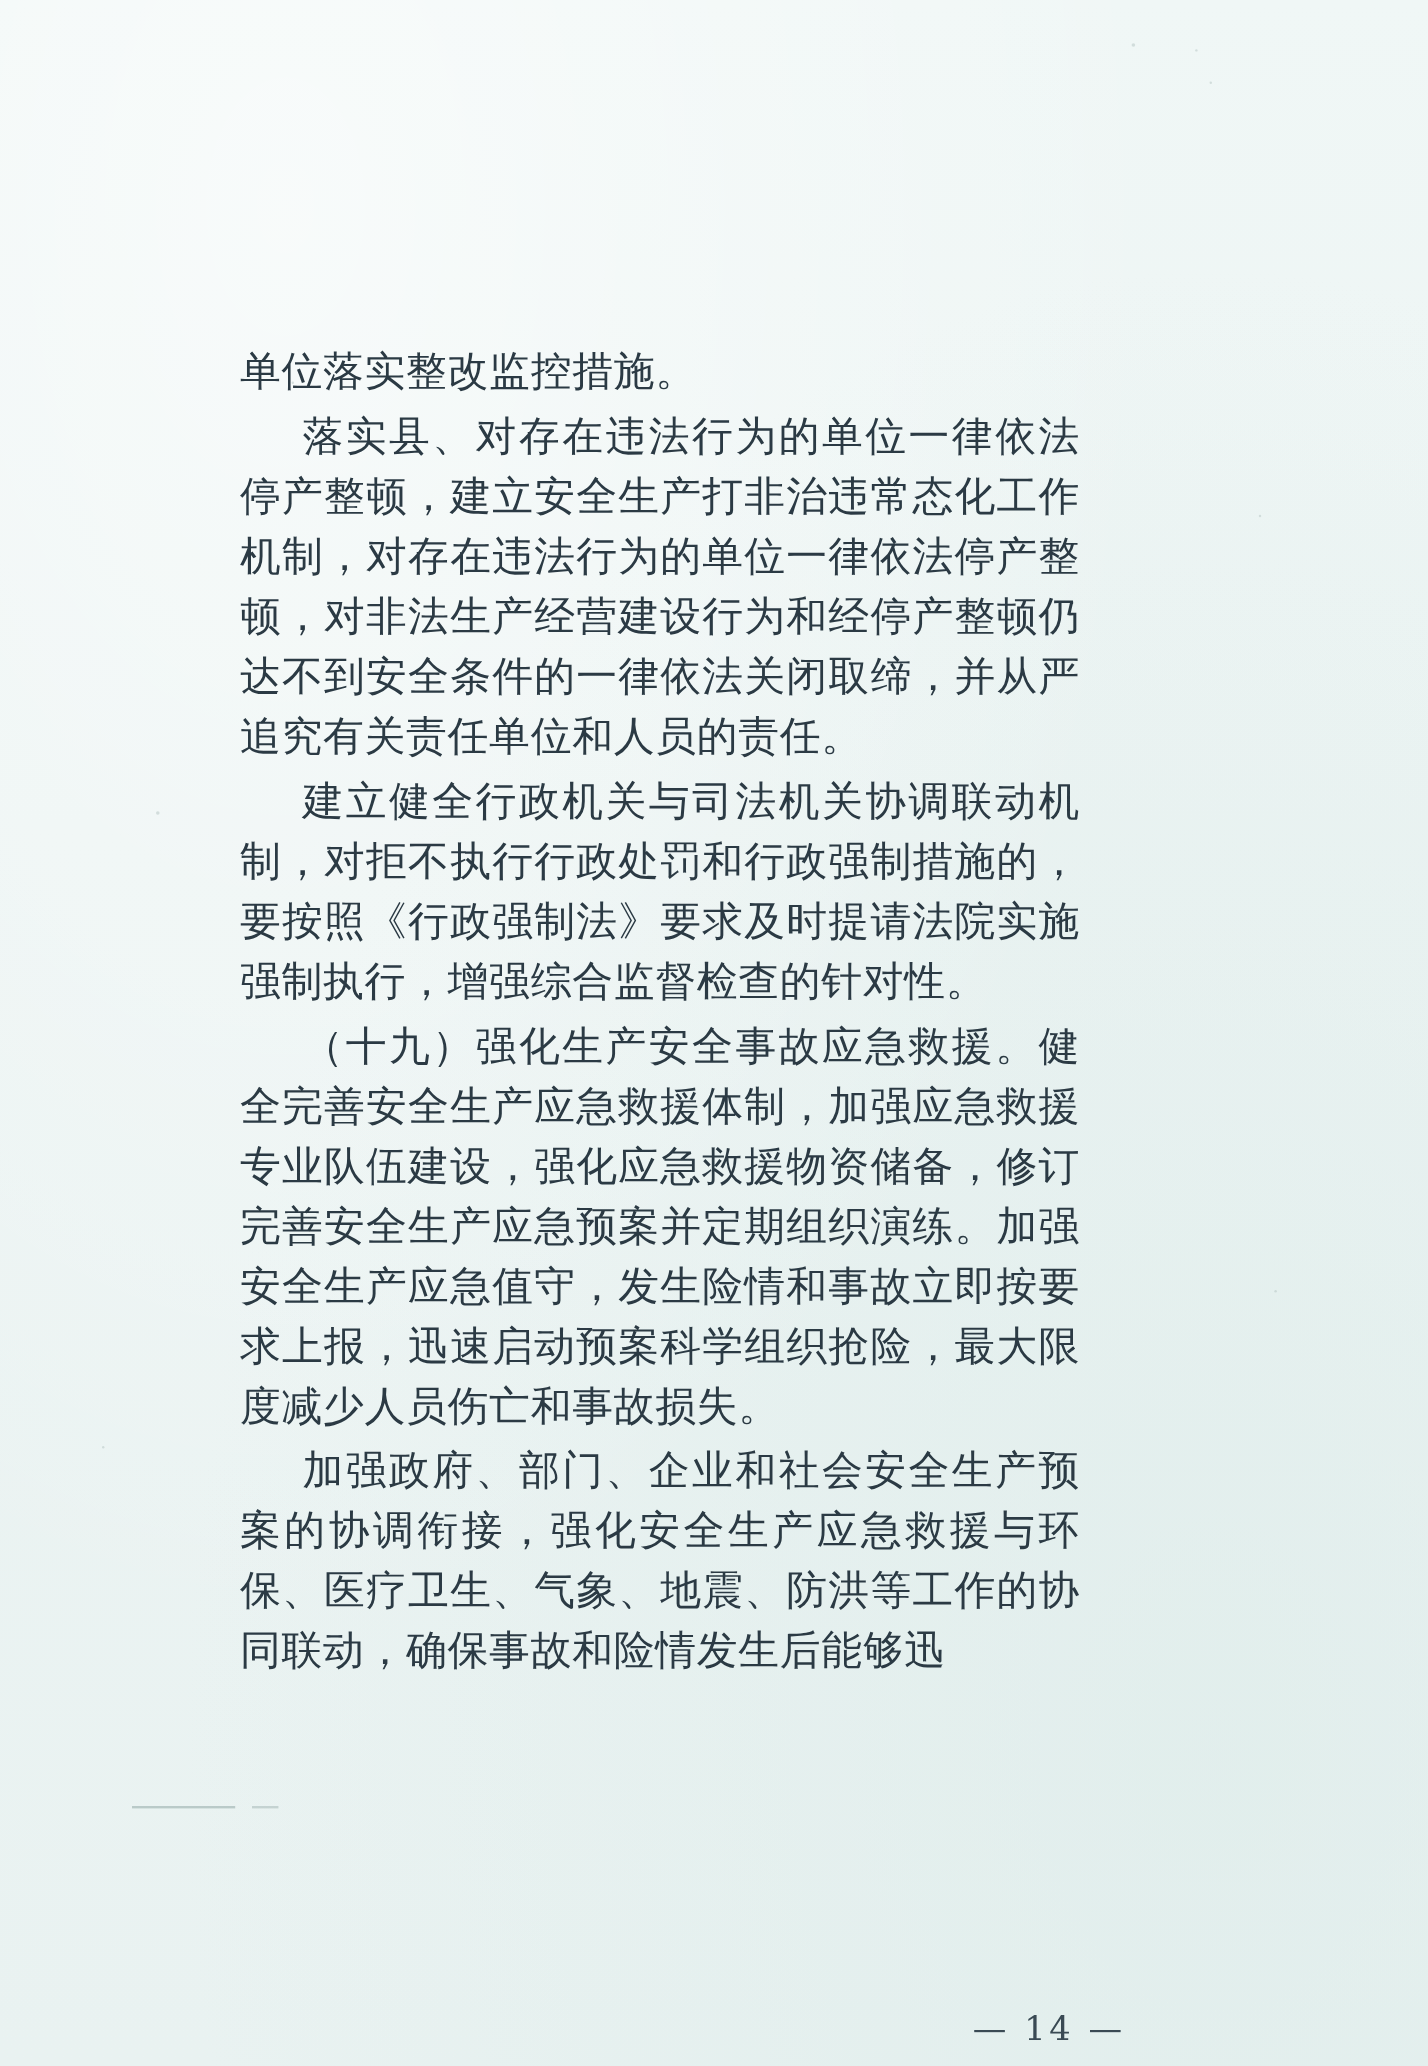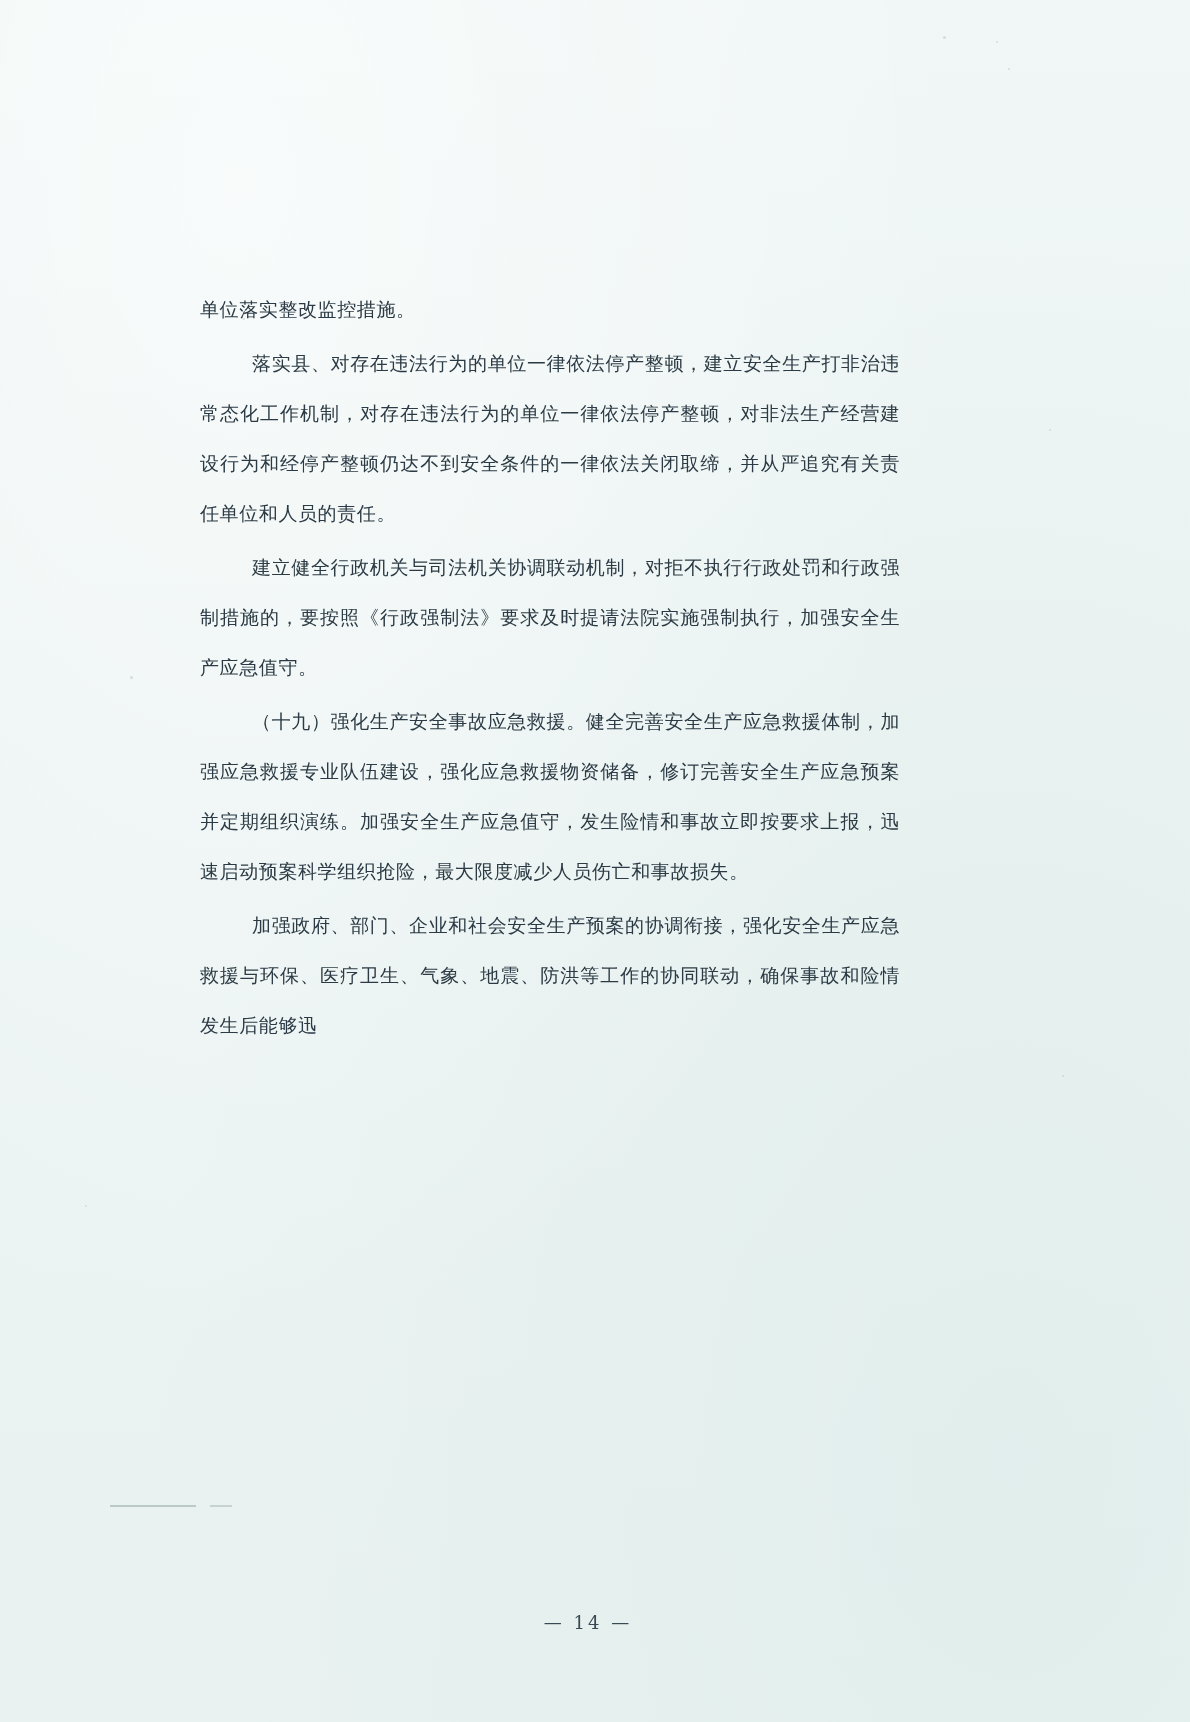--- a/index.html
+++ b/index.html
@@ -30,40 +30,40 @@
     opacity: 0.55;
   }
   .doc-body {
     position: absolute;
     left: 200px;
     top: 286px;
     width: 700px;
   }
   p.para {
     margin: 0 0 4px 0;
-    font-size: 19px;
+    font-size: 34px;
     line-height: 50px;
     color: #2b3a44;
     text-align: justify;
     text-justify: inter-ideograph;
     letter-spacing: 0.6px;
-    font-family: Liberation Mono, monospace;
+    font-family: Liberation Serif, serif;
     text-indent: 0;
   }
   p.indent {
     text-indent: 52px;
   }
   .page-number {
     position: absolute;
     left: 0;
-    top: 1326px;
+    top: 1388px;
     width: 700px;
-    text-align: center;
+    text-align: right;
     padding-left: 38px;
-    font-size: 18px;
+    font-size: 28px;
     color: #3a4a54;
     letter-spacing: 3px;
     font-family: "DejaVu Serif", "Liberation Serif", serif;
   }
   .edge-mark {
     position: absolute;
     left: 110px;
     top: 1505px;
     width: 86px;
     height: 2px;
@@ -91,21 +91,21 @@
   <div class="speck" style="left:1049px; top:429px; width:2px; height:2px;"></div>
   <div class="speck" style="left:85px; top:1205px; width:2px; height:2px;"></div>
 
   <div class="doc-body">
 
     <p class="para">单位落实整改监控措施。</p>
 
 
     <p class="para indent">落实县、对存在违法行为的单位一律依法停产整顿，建立安全生产打非治违常态化工作机制，对存在违法行为的单位一律依法停产整顿，对非法生产经营建设行为和经停产整顿仍达不到安全条件的一律依法关闭取缔，并从严追究有关责任单位和人员的责任。</p>
 
-    <p class="para indent">建立健全行政机关与司法机关协调联动机制，对拒不执行行政处罚和行政强制措施的，要按照《行政强制法》要求及时提请法院实施强制执行，加强安全生产应急值守。</p>
+    <p class="para indent">建立健全行政机关与司法机关协调联动机制，对拒不执行行政处罚和行政强制措施的，要按照《行政强制法》要求及时提请法院实施强制执行，增强综合监督检查的针对性。</p>
 
     <p class="para indent">（十九）强化生产安全事故应急救援。健全完善安全生产应急救援体制，加强应急救援专业队伍建设，强化应急救援物资储备，修订完善安全生产应急预案并定期组织演练。加强安全生产应急值守，发生险情和事故立即按要求上报，迅速启动预案科学组织抢险，最大限度减少人员伤亡和事故损失。</p>
 
     <p class="para indent">加强政府、部门、企业和社会安全生产预案的协调衔接，强化安全生产应急救援与环保、医疗卫生、气象、地震、防洪等工作的协同联动，确保事故和险情发生后能够迅</p>
 
     <div class="page-number">— 14 —</div>
   </div>
 
   <div class="edge-mark"></div>
   <div class="edge-mark d2"></div>

